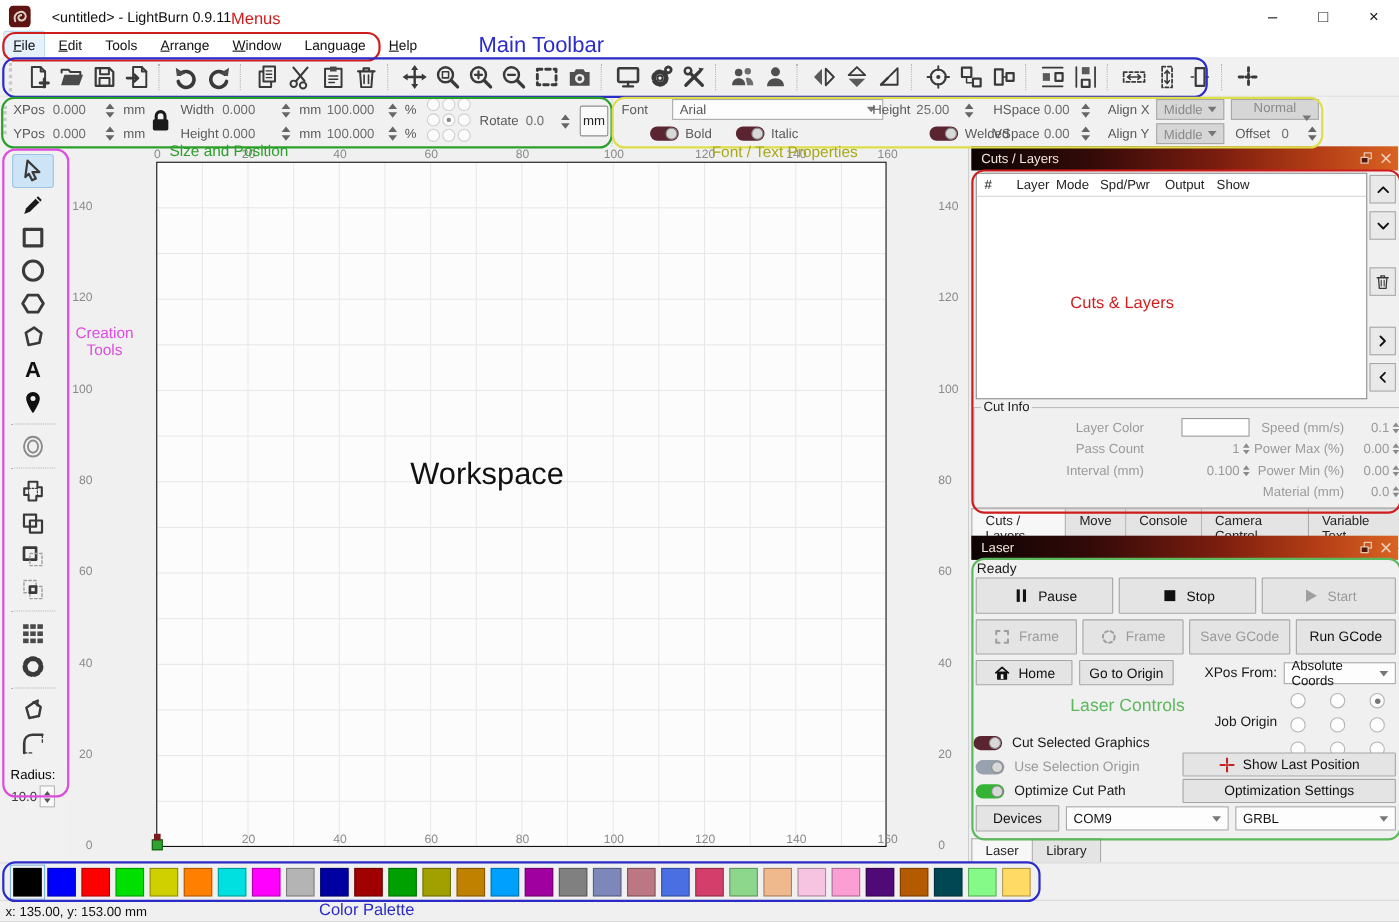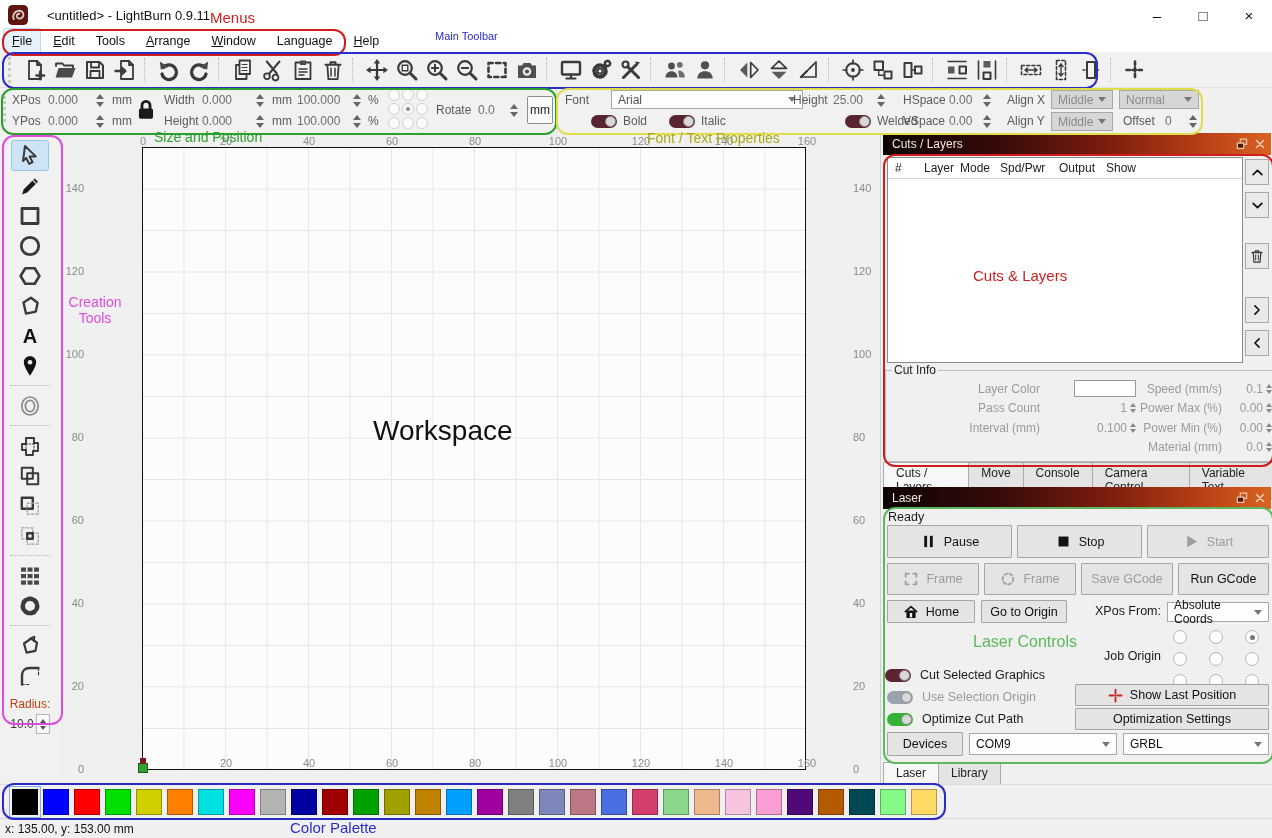--- a/index.html
+++ b/index.html
@@ -38,21 +38,21 @@
   .toggle.disabled{background:#97a2ae;}
   .mmbtn{position:absolute;border:1px solid #8f8f8f;background:#fafafa;border-radius:2px;display:flex;align-items:center;justify-content:center;font-size:12px;color:#222;}
   .anchor-grid{position:absolute;display:grid;grid-template-columns:repeat(3,13px);grid-template-rows:repeat(3,13px);gap:1px;}
   .anchor-grid .dot{width:12px;height:12px;border-radius:50%;background:#fbfbfb;border:1px solid #cfcfcf;box-sizing:border-box;position:relative;}
   .anchor-grid .dot.sel::after{content:"";position:absolute;left:3px;top:3px;width:4px;height:4px;border-radius:50%;background:#888;}
   
   #lefttools{left:0;top:133px;width:60px;height:651px;background:#f1f1f1;display:flex;flex-direction:column;align-items:center;padding-top:6px;box-sizing:border-box;}
   .ltbtn{width:36px;height:29px;display:flex;align-items:center;justify-content:center;border-radius:3px;flex:0 0 auto;margin:0.5px 0;}
   .ltbtn.sel{background:#cde4f7;border:1px solid #9cc3e8;}
   .lsep{width:40px;height:1px;border-top:1px dotted #b5b5b5;margin:4px 0;flex:0 0 auto;}
-  #radius-label{font-size:12px;color:#c2410c;margin-top:6px;}
+  #radius-label{font-size:12px;color:#000000;margin-top:6px;}
   #radius-box{display:flex;align-items:center;gap:2px;margin-top:3px;}
   #radius-value{font-size:12px;color:#3c3c3c;}
   .spin2{width:12px;height:18px;display:flex;flex-direction:column;align-items:center;justify-content:center;gap:3px;border:1px solid #b5b5b5;background:#fafafa;}
   .spin2 .up{width:0;height:0;border-left:3.5px solid transparent;border-right:3.5px solid transparent;border-bottom:4px solid #555;}
   .spin2 .dn{width:0;height:0;border-left:3.5px solid transparent;border-right:3.5px solid transparent;border-top:4px solid #555;}
   
   #workspace{left:60px;top:133px;width:820px;height:651px;background:#f0f0f0;}
   #grid{position:absolute;left:82px;top:14px;width:664px;height:623px;background:#fcfcfc;border:1px solid #111;box-sizing:border-box;
         background-image:linear-gradient(#e7e7e7 1px,transparent 1px),linear-gradient(90deg,#e7e7e7 1px,transparent 1px);
         background-size:41.5px 41.5px;background-position:-1px -1px;}
@@ -511,21 +511,21 @@
       <span class="fld-value" style="left:392px;top:5px;">0.00</span>
       <span class="spin" style="left:424px;top:4px;">
         <span class="up"></span>
         <span class="dn"></span>
       </span>
       <span class="fld-label" style="left:450px;top:5px;">Align X</span>
       <span class="ddown disabled" style="left:494px;top:2px;width:62px;">
         <span>Middle</span>
         <span class="chev"></span>
       </span>
-      <span class="ddown disabled" style="left:562px;top:2px;width:80px;">
+      <span class="ddown disabled" style="left:562px;top:2px;width:80px;flex-direction:column;">
         <span>Normal</span>
         <span class="chev"></span>
       </span>
       <span class="toggle off" style="left:34px;top:27px;">
         <span class="knob"></span>
       </span>
       <span class="fld-label" style="left:66px;top:26px;">Bold</span>
       <span class="toggle off" style="left:112px;top:27px;">
         <span class="knob"></span>
       </span>
@@ -1087,21 +1087,21 @@
     </div>
 
   <div id="statusbar" class="abs">
     <span>x: 135.00, y: 153.00 mm</span>
   </div>
 
   <div id="annotations">
       <div class="ann ann-rect" style="left:2px;top:29px;width:340px;height:23px;border-color:#cf1d1d;"></div>
       <div class="ann ann-text" style="left:210px;top:9px;color:#cf1d1d;font-size:15px;">Menus</div>
       <div class="ann ann-rect" style="left:2px;top:52px;width:1092px;height:33px;border-color:#2b2bc8;"></div>
-      <div class="ann ann-text" style="left:435px;top:30px;color:#2b2bc8;font-size:11px;">Main Toolbar</div>
+      <div class="ann ann-text" style="left:435px;top:30px;color:#2b2bc8;font-size:20px;">Main Toolbar</div>
       <div class="ann ann-rect" style="left:1px;top:88px;width:552px;height:43px;border-color:#2ca02c;"></div>
       <div class="ann ann-text" style="left:154px;top:129px;color:#2ca02c;font-size:14px;">Size and Position</div>
       <div class="ann ann-rect" style="left:556px;top:88px;width:643px;height:43px;border-color:#dede4a;"></div>
       <div class="ann ann-text" style="left:647px;top:130px;color:#a8a818;font-size:14px;">Font / Text Properties</div>
       <div class="ann ann-rect" style="left:2px;top:135px;width:57px;height:586px;border-color:#dd4cdd;"></div>
       <div class="ann ann-text" style="left:63px;top:294px;color:#dd4cdd;font-size:14px;width:64px;white-space:normal;text-align:center;">Creation Tools</div>
       <div class="ann ann-text" style="left:373px;top:415px;color:#111;font-size:28px;">Workspace</div>
       <div class="ann ann-rect" style="left:883px;top:154px;width:387px;height:309px;border-color:#cf1d1d;"></div>
       <div class="ann ann-text" style="left:973px;top:267px;color:#cf1d1d;font-size:15px;">Cuts &amp; Layers</div>
       <div class="ann ann-rect" style="left:883px;top:507px;width:387px;height:253px;border-color:#5cb85c;"></div>

